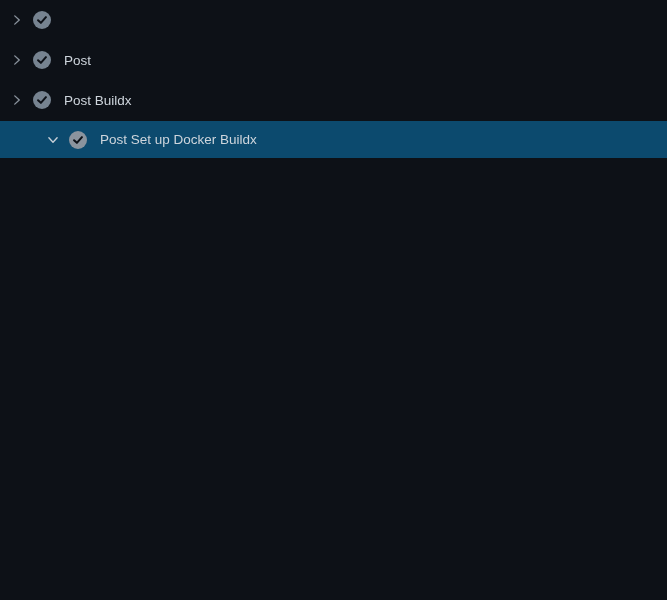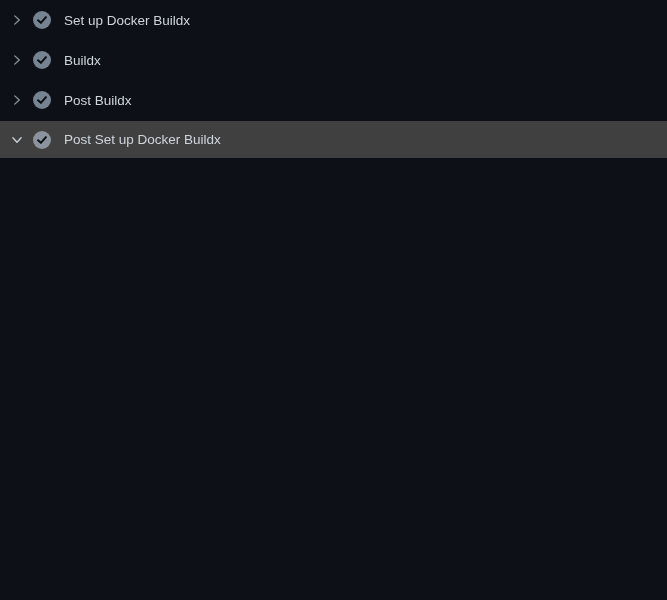--- a/index.html
+++ b/index.html
@@ -15,21 +15,22 @@
   .step {
     height: 40px;
     display: flex;
     align-items: center;
     cursor: pointer;
   }
   .step.expanded {
     height: 37px;
     margin-top: 1px;
     margin-bottom: 2px;
-    background: #404040;
+    background: #0c4a6e;
+    padding-left: 36px;
   }
   .chev {
     margin-left: 11px;
     width: 12px; height: 12px;
     display: inline-flex; align-items: center; justify-content: center;
     flex: none;
   }
   .chev svg { display: block; }
   .check {
     margin-left: 10px;
@@ -65,36 +66,35 @@
       <svg width="12" height="12" viewBox="0 0 16 16">
           <path d="M5 2.5 L11 8 L5 13.5" fill="none" stroke="#8b949e" stroke-width="1.8" stroke-linecap="round" stroke-linejoin="round"></path>
         </svg>
     </span>
     <span class="check">
       <svg width="18" height="18" viewBox="0 0 16 16">
           <circle cx="8" cy="8" r="8" fill="#768390"></circle>
           <path d="M4.5 8.2 L7 10.5 L11.5 5.5" fill="none" stroke="#0d1117" stroke-width="1.8" stroke-linecap="round" stroke-linejoin="round"></path>
         </svg>
     </span>
-    <span class="step-label">Set up Docker Buildx</span>
   </div>
 
   <div class="step">
     <span class="chev">
       <svg width="12" height="12" viewBox="0 0 16 16">
           <path d="M5 2.5 L11 8 L5 13.5" fill="none" stroke="#8b949e" stroke-width="1.8" stroke-linecap="round" stroke-linejoin="round"></path>
         </svg>
     </span>
     <span class="check">
       <svg width="18" height="18" viewBox="0 0 16 16">
           <circle cx="8" cy="8" r="8" fill="#768390"></circle>
           <path d="M4.5 8.2 L7 10.5 L11.5 5.5" fill="none" stroke="#0d1117" stroke-width="1.8" stroke-linecap="round" stroke-linejoin="round"></path>
         </svg>
     </span>
-    <span class="step-label">Buildx</span>
+    <span class="step-label">Post</span>
   </div>
 
   <div class="step">
     <span class="chev">
       <svg width="12" height="12" viewBox="0 0 16 16">
           <path d="M5 2.5 L11 8 L5 13.5" fill="none" stroke="#8b949e" stroke-width="1.8" stroke-linecap="round" stroke-linejoin="round"></path>
         </svg>
     </span>
     <span class="check">
       <svg width="18" height="18" viewBox="0 0 16 16">

